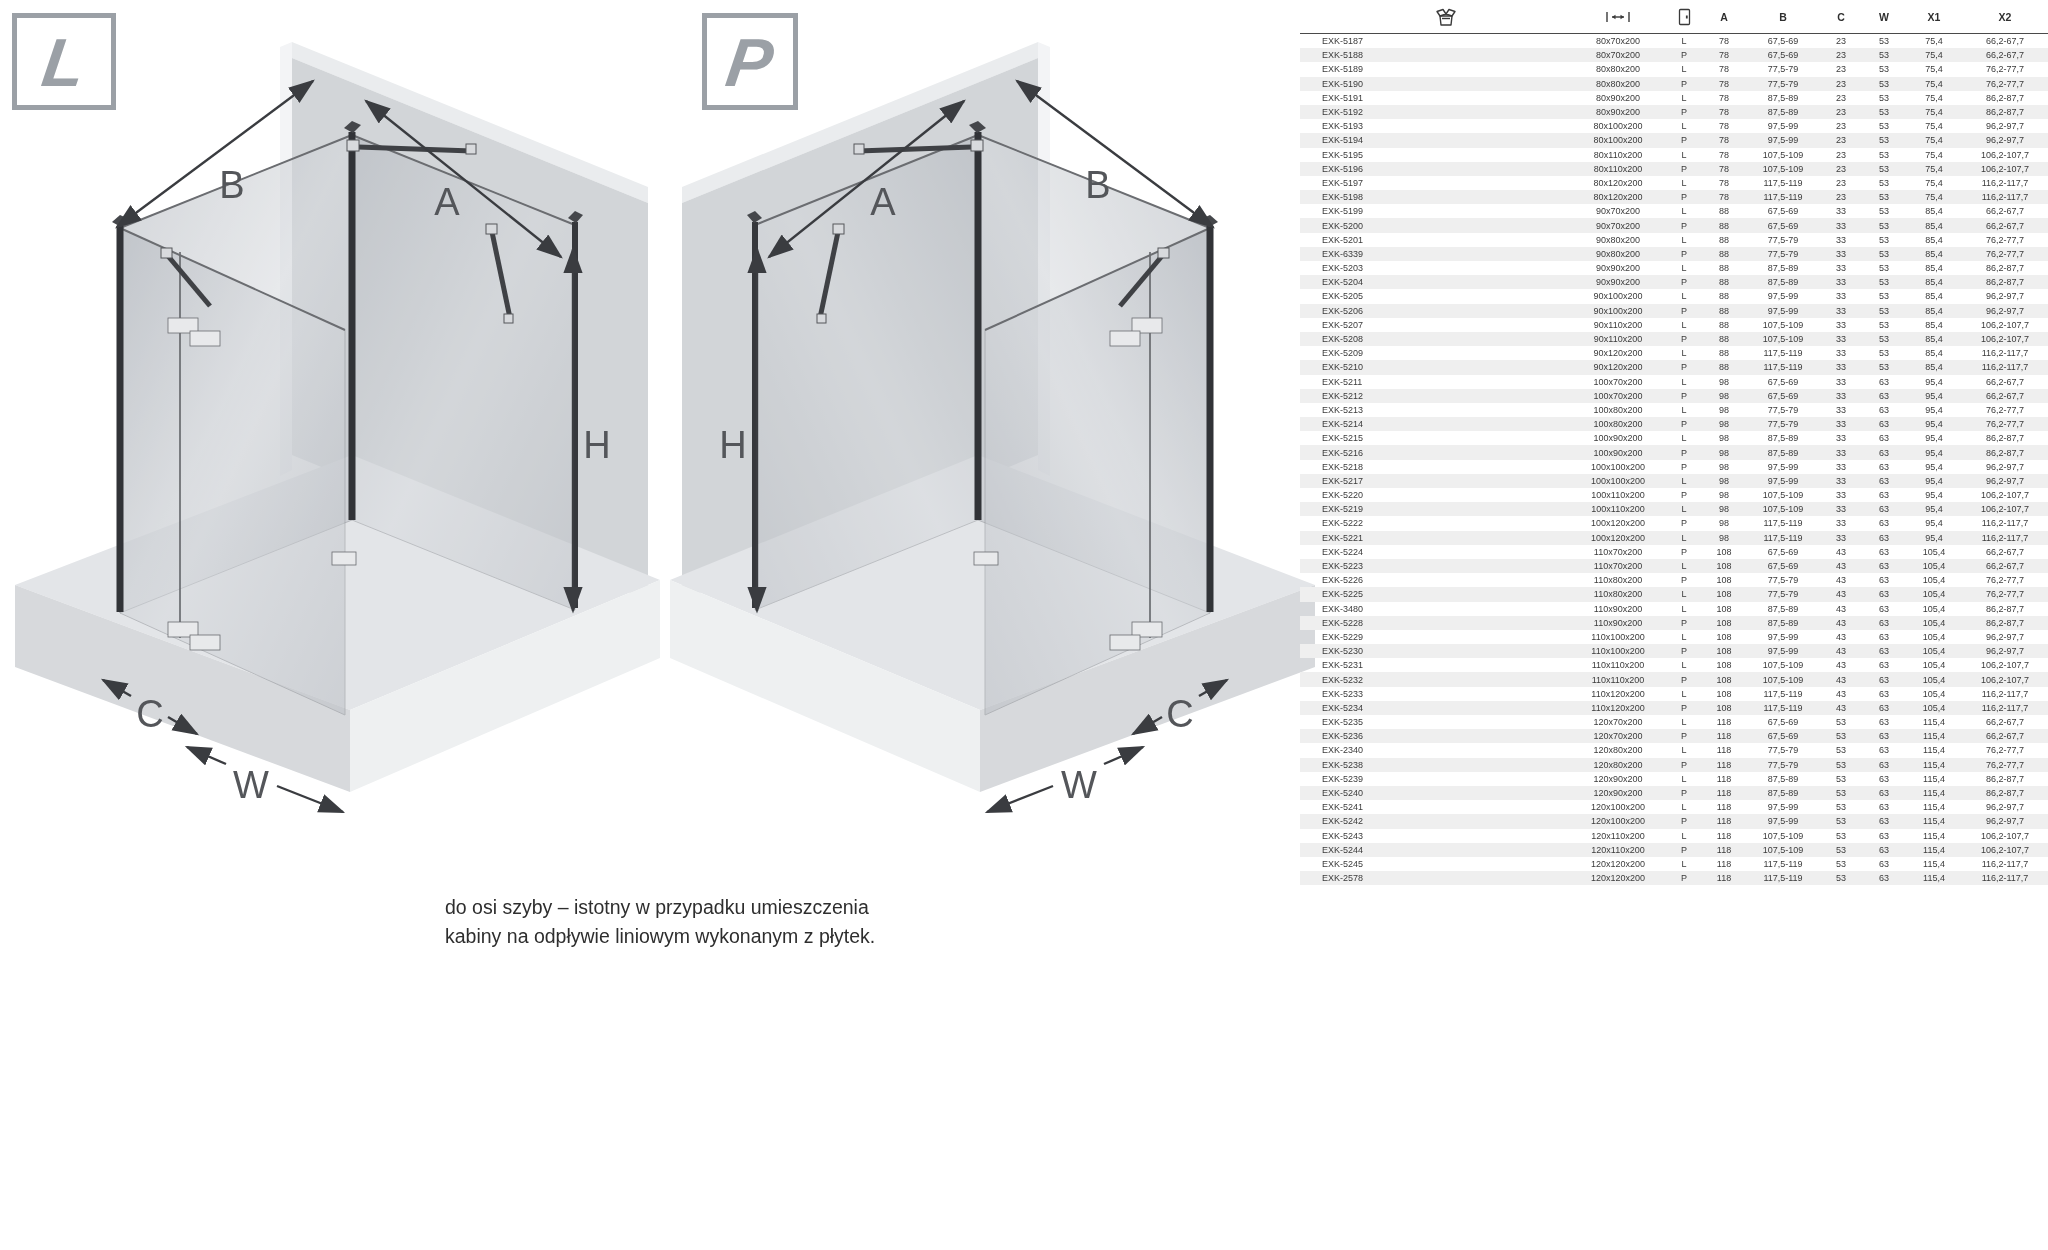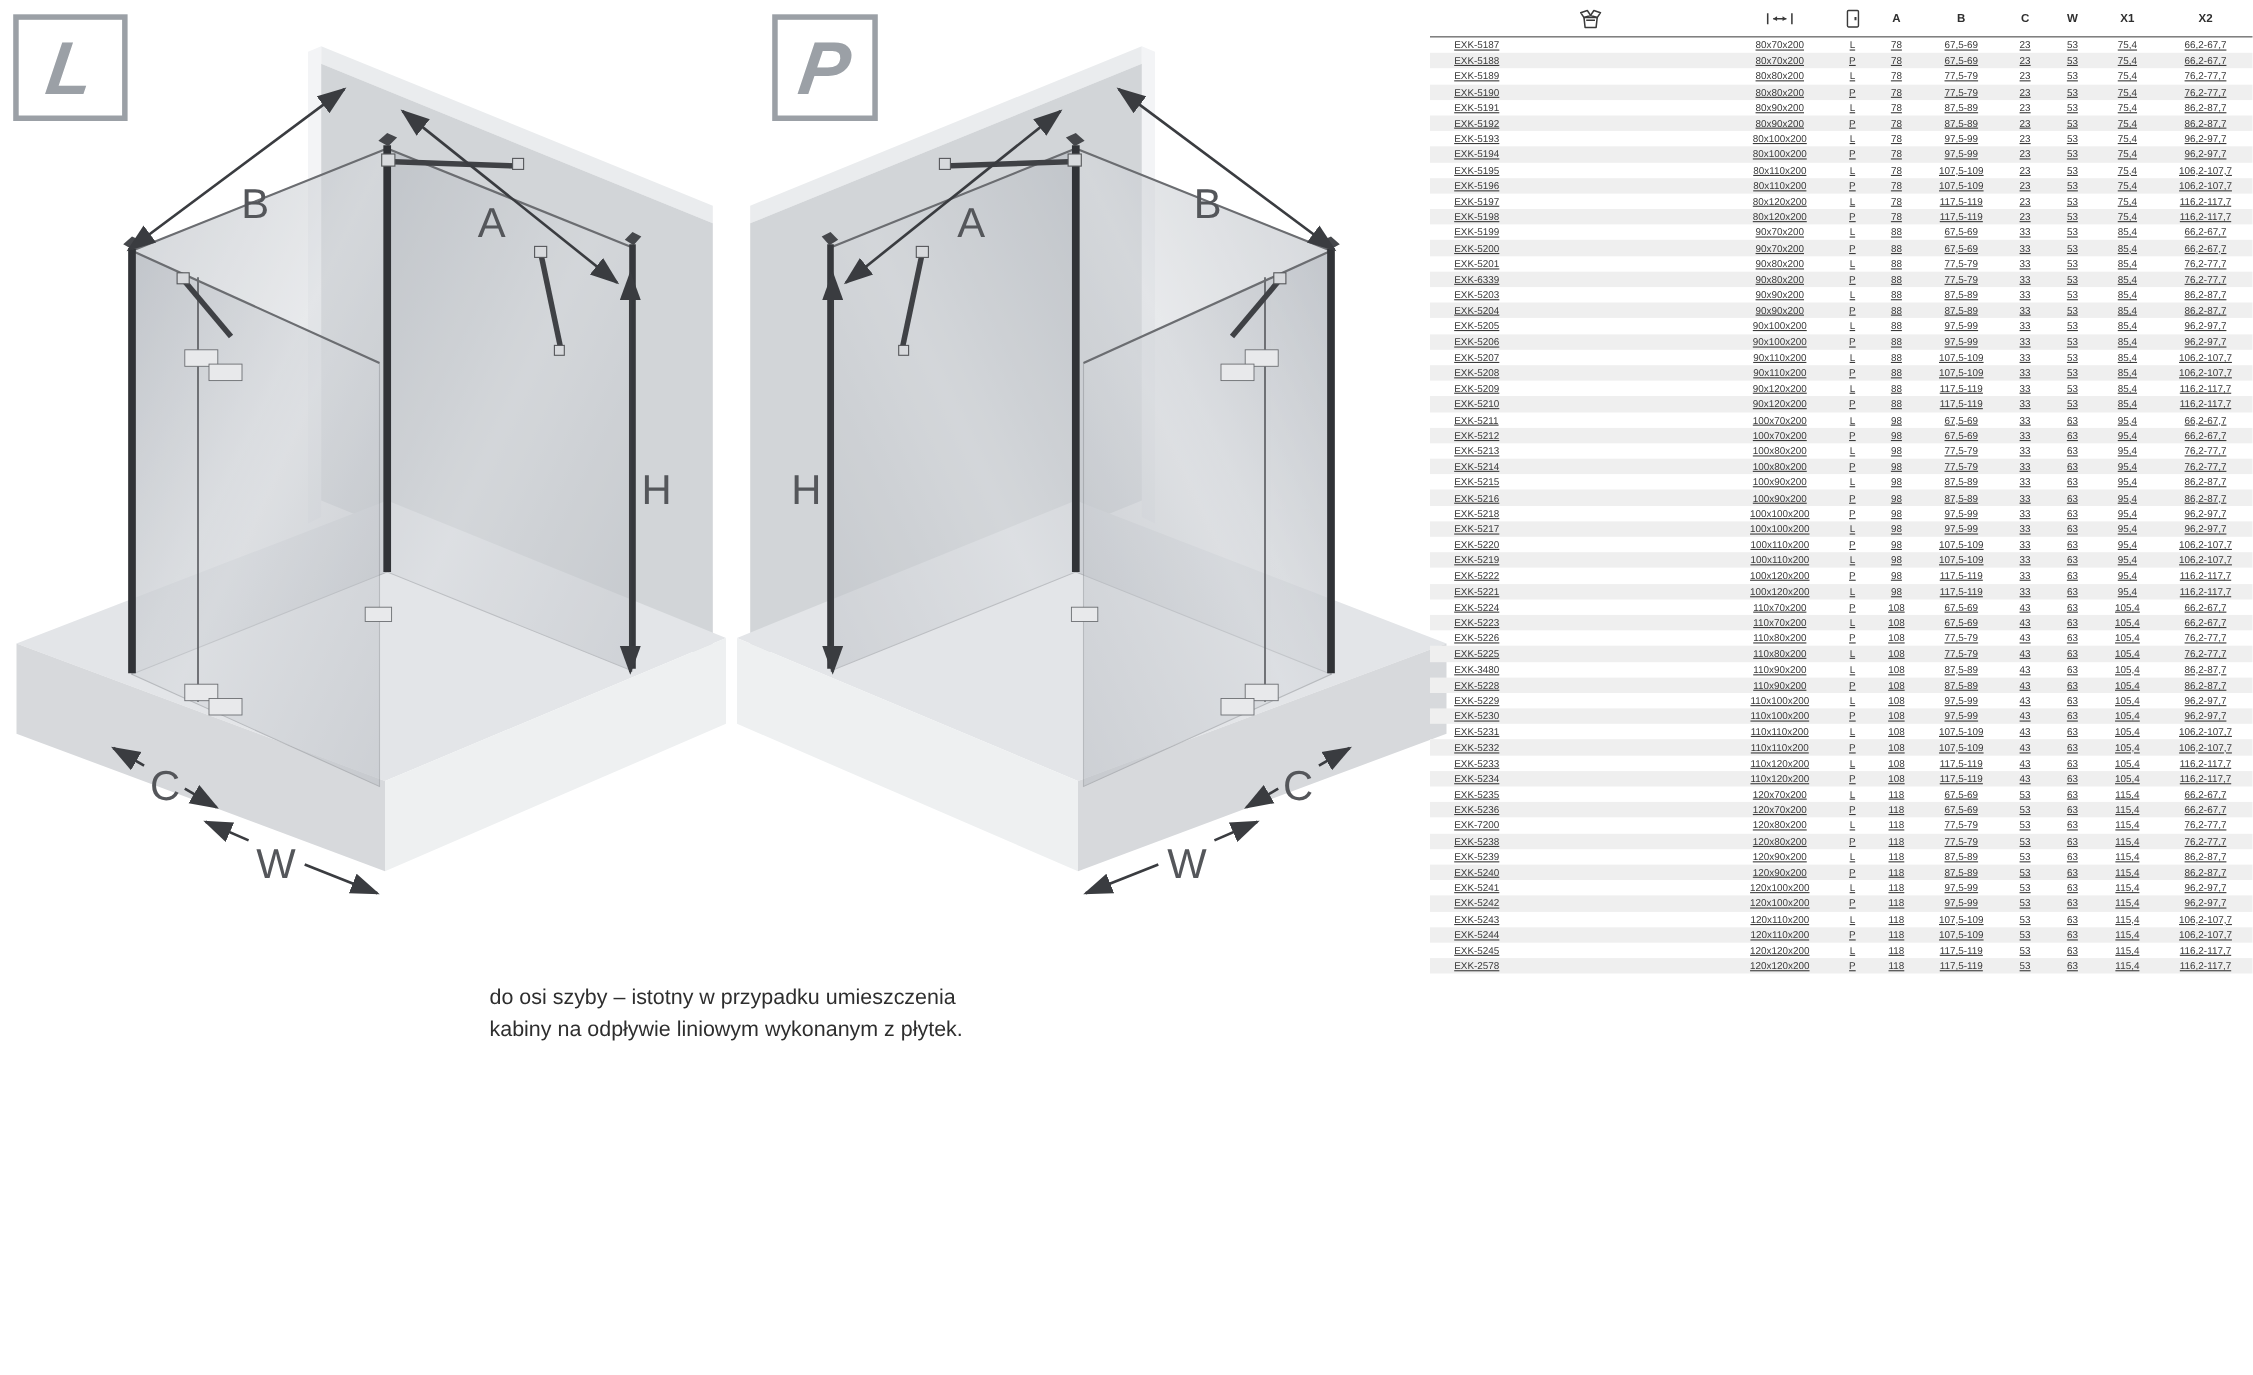--- a/index.html
+++ b/index.html
@@ -21,21 +21,21 @@
   
   #notes{position:absolute;left:445px;top:893px;width:480px;color:#2e2e2e;
          font-size:19.5px;line-height:28.5px;}
   #notes .para{margin:0 0 22px 0;}
 
   
   #spec-table{position:absolute;left:1300px;top:0;width:748px;color:#3b3b3b;}
   .t-header{display:flex;height:33px;align-items:center;border-bottom:1.5px solid #4a4a4a;
             font-size:10.5px;font-weight:bold;color:#2f2f2f;}
   .t-rows{display:block;}
-  .t-row{display:flex;height:14.2px;align-items:center;font-size:9px;text-decoration:underline;}
+  .t-row{display:flex;height:14.2px;align-items:center;font-size:9px;}
   .t-rows .t-row:nth-child(even){background:#efefef;}
   .cell{text-align:center;box-sizing:border-box;white-space:nowrap;}
   .c-code{width:270px;text-align:left;padding-left:22px;}
   .c-size{width:96px;}
   .c-lp{width:36px;}
   .c-a{width:44px;}
   .c-b{width:74px;}
   .c-c{width:42px;}
   .c-w{width:44px;}
   .c-x1{width:56px;}
@@ -775,21 +775,21 @@
       <div class="cell c-lp">P</div>
       <div class="cell c-a">118</div>
       <div class="cell c-b">67,5-69</div>
       <div class="cell c-c">53</div>
       <div class="cell c-w">63</div>
       <div class="cell c-x1">115,4</div>
       <div class="cell c-x2">66,2-67,7</div>
     </div>
 
     <div class="t-row">
-      <div class="cell c-code">EXK-7200</div>
+      <div class="cell c-code">EXK-2340</div>
       <div class="cell c-size">120x80x200</div>
       <div class="cell c-lp">L</div>
       <div class="cell c-a">118</div>
       <div class="cell c-b">77,5-79</div>
       <div class="cell c-c">53</div>
       <div class="cell c-w">63</div>
       <div class="cell c-x1">115,4</div>
       <div class="cell c-x2">76,2-77,7</div>
     </div>
 

